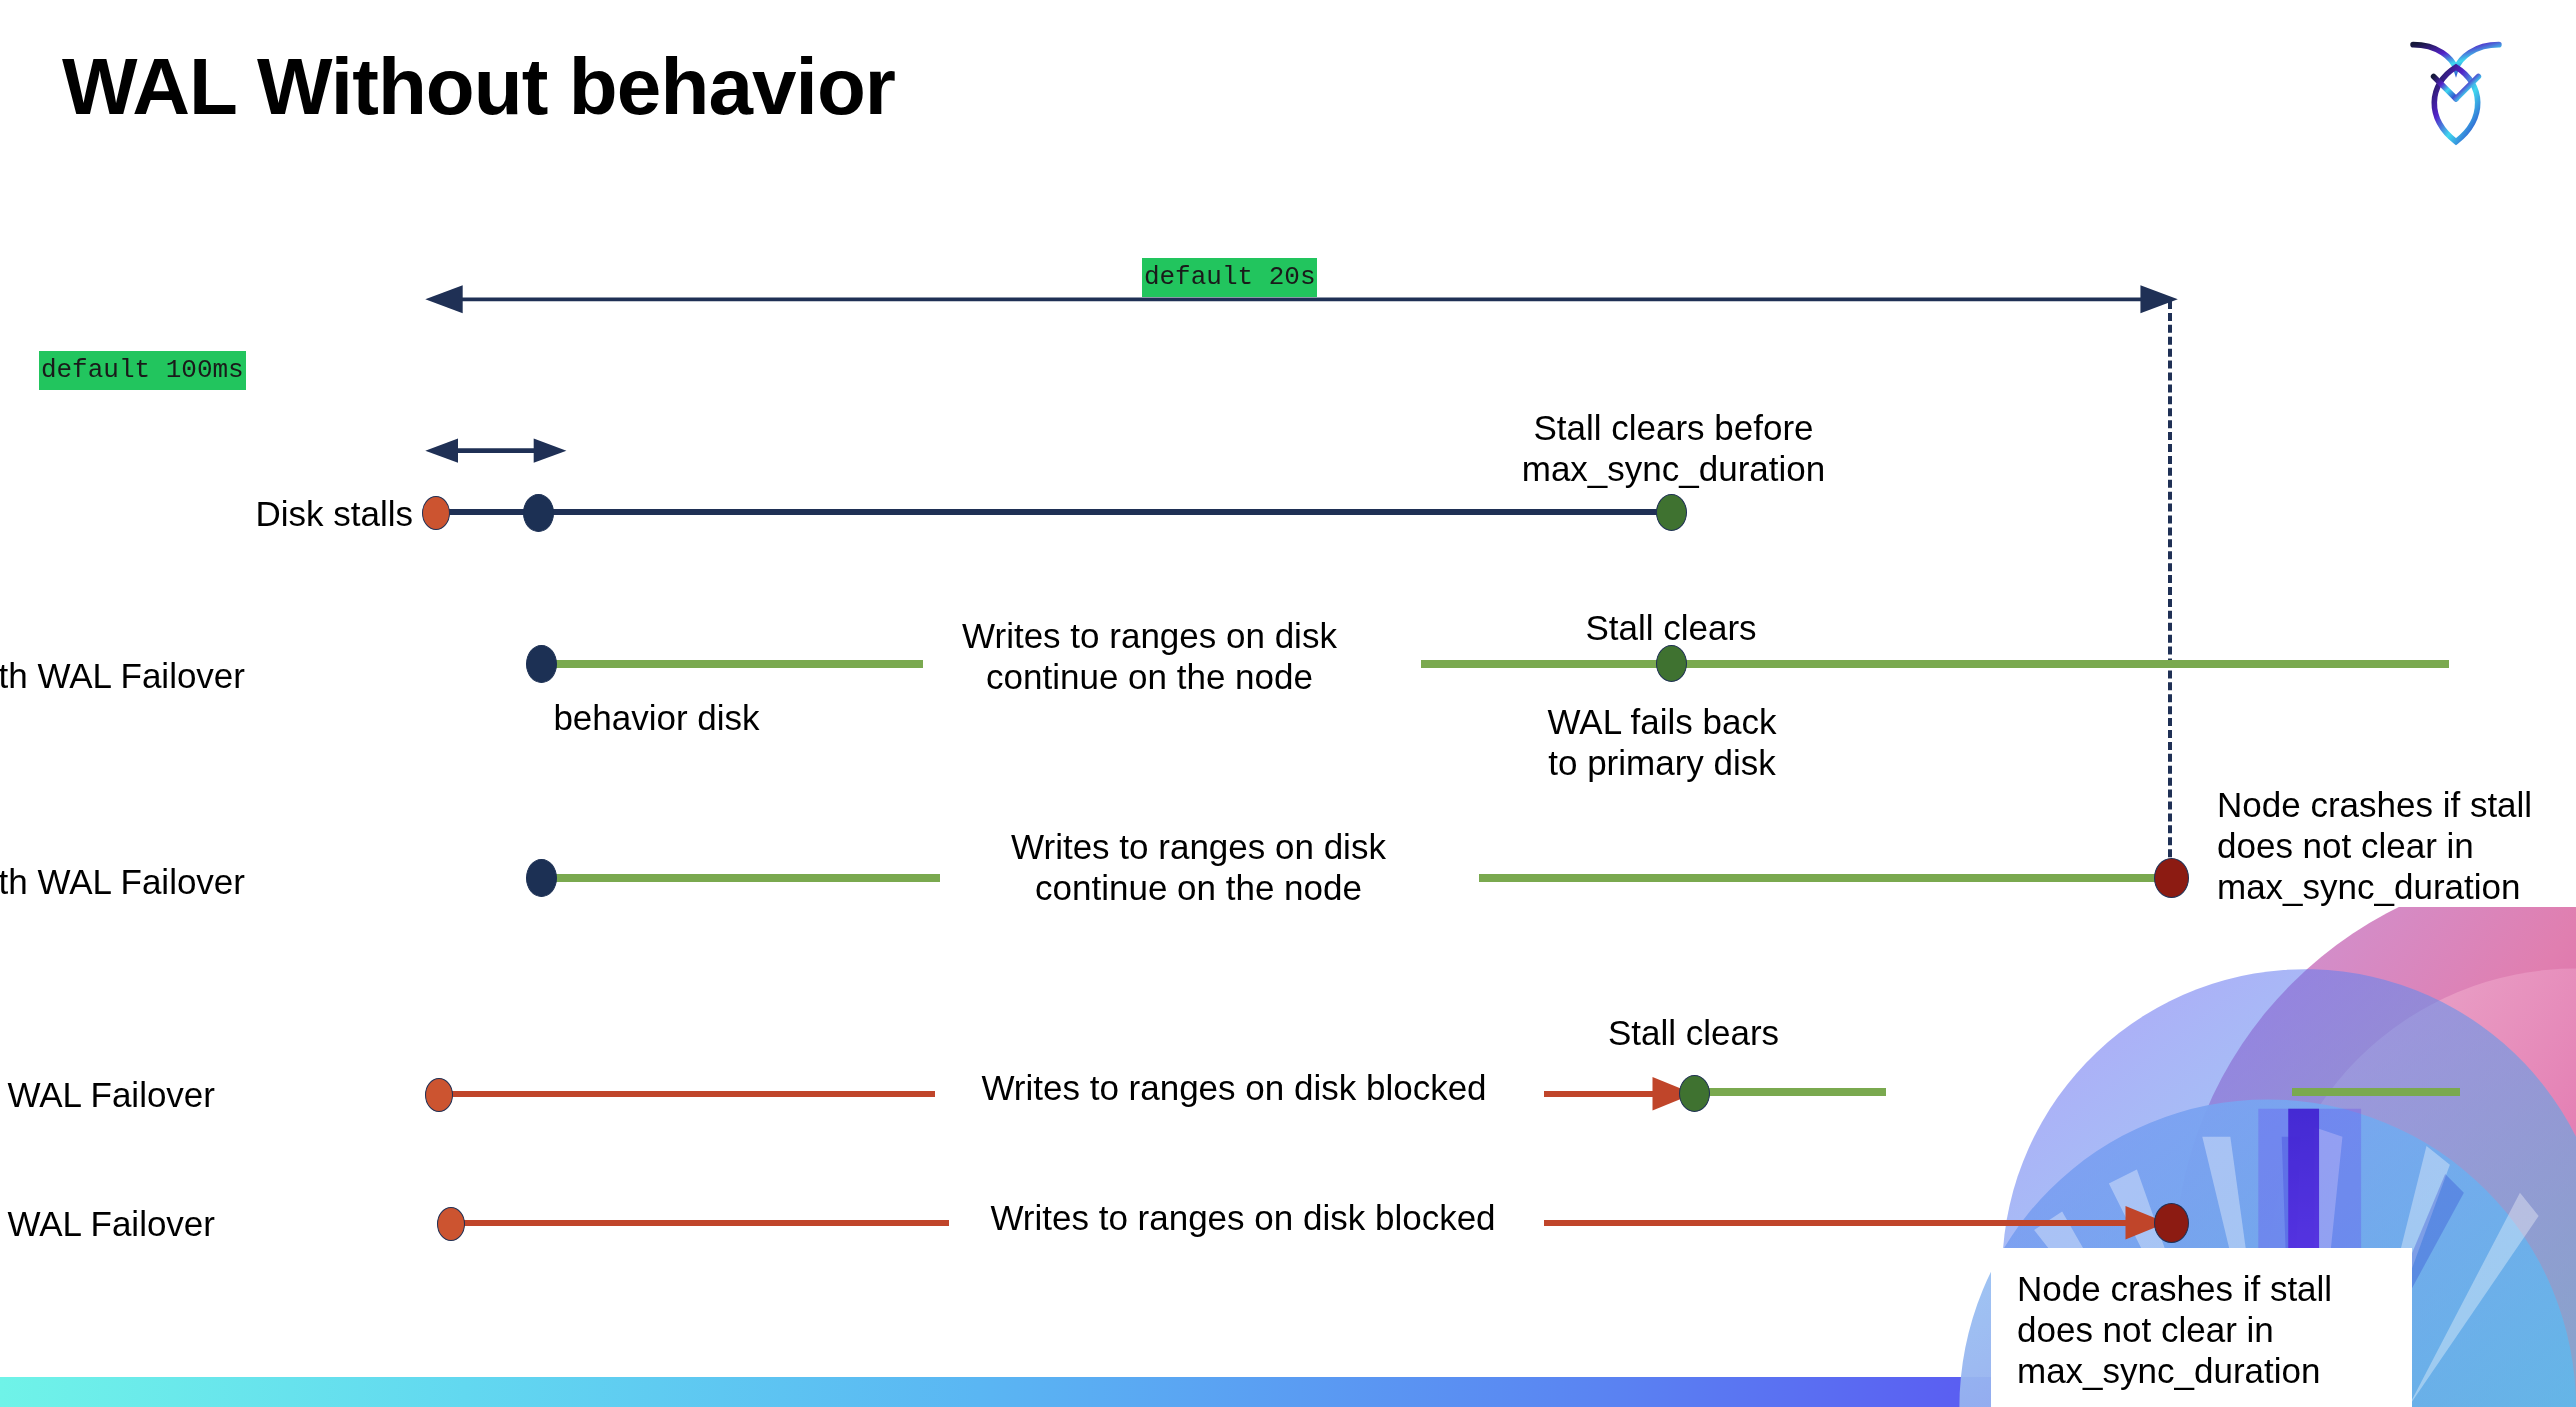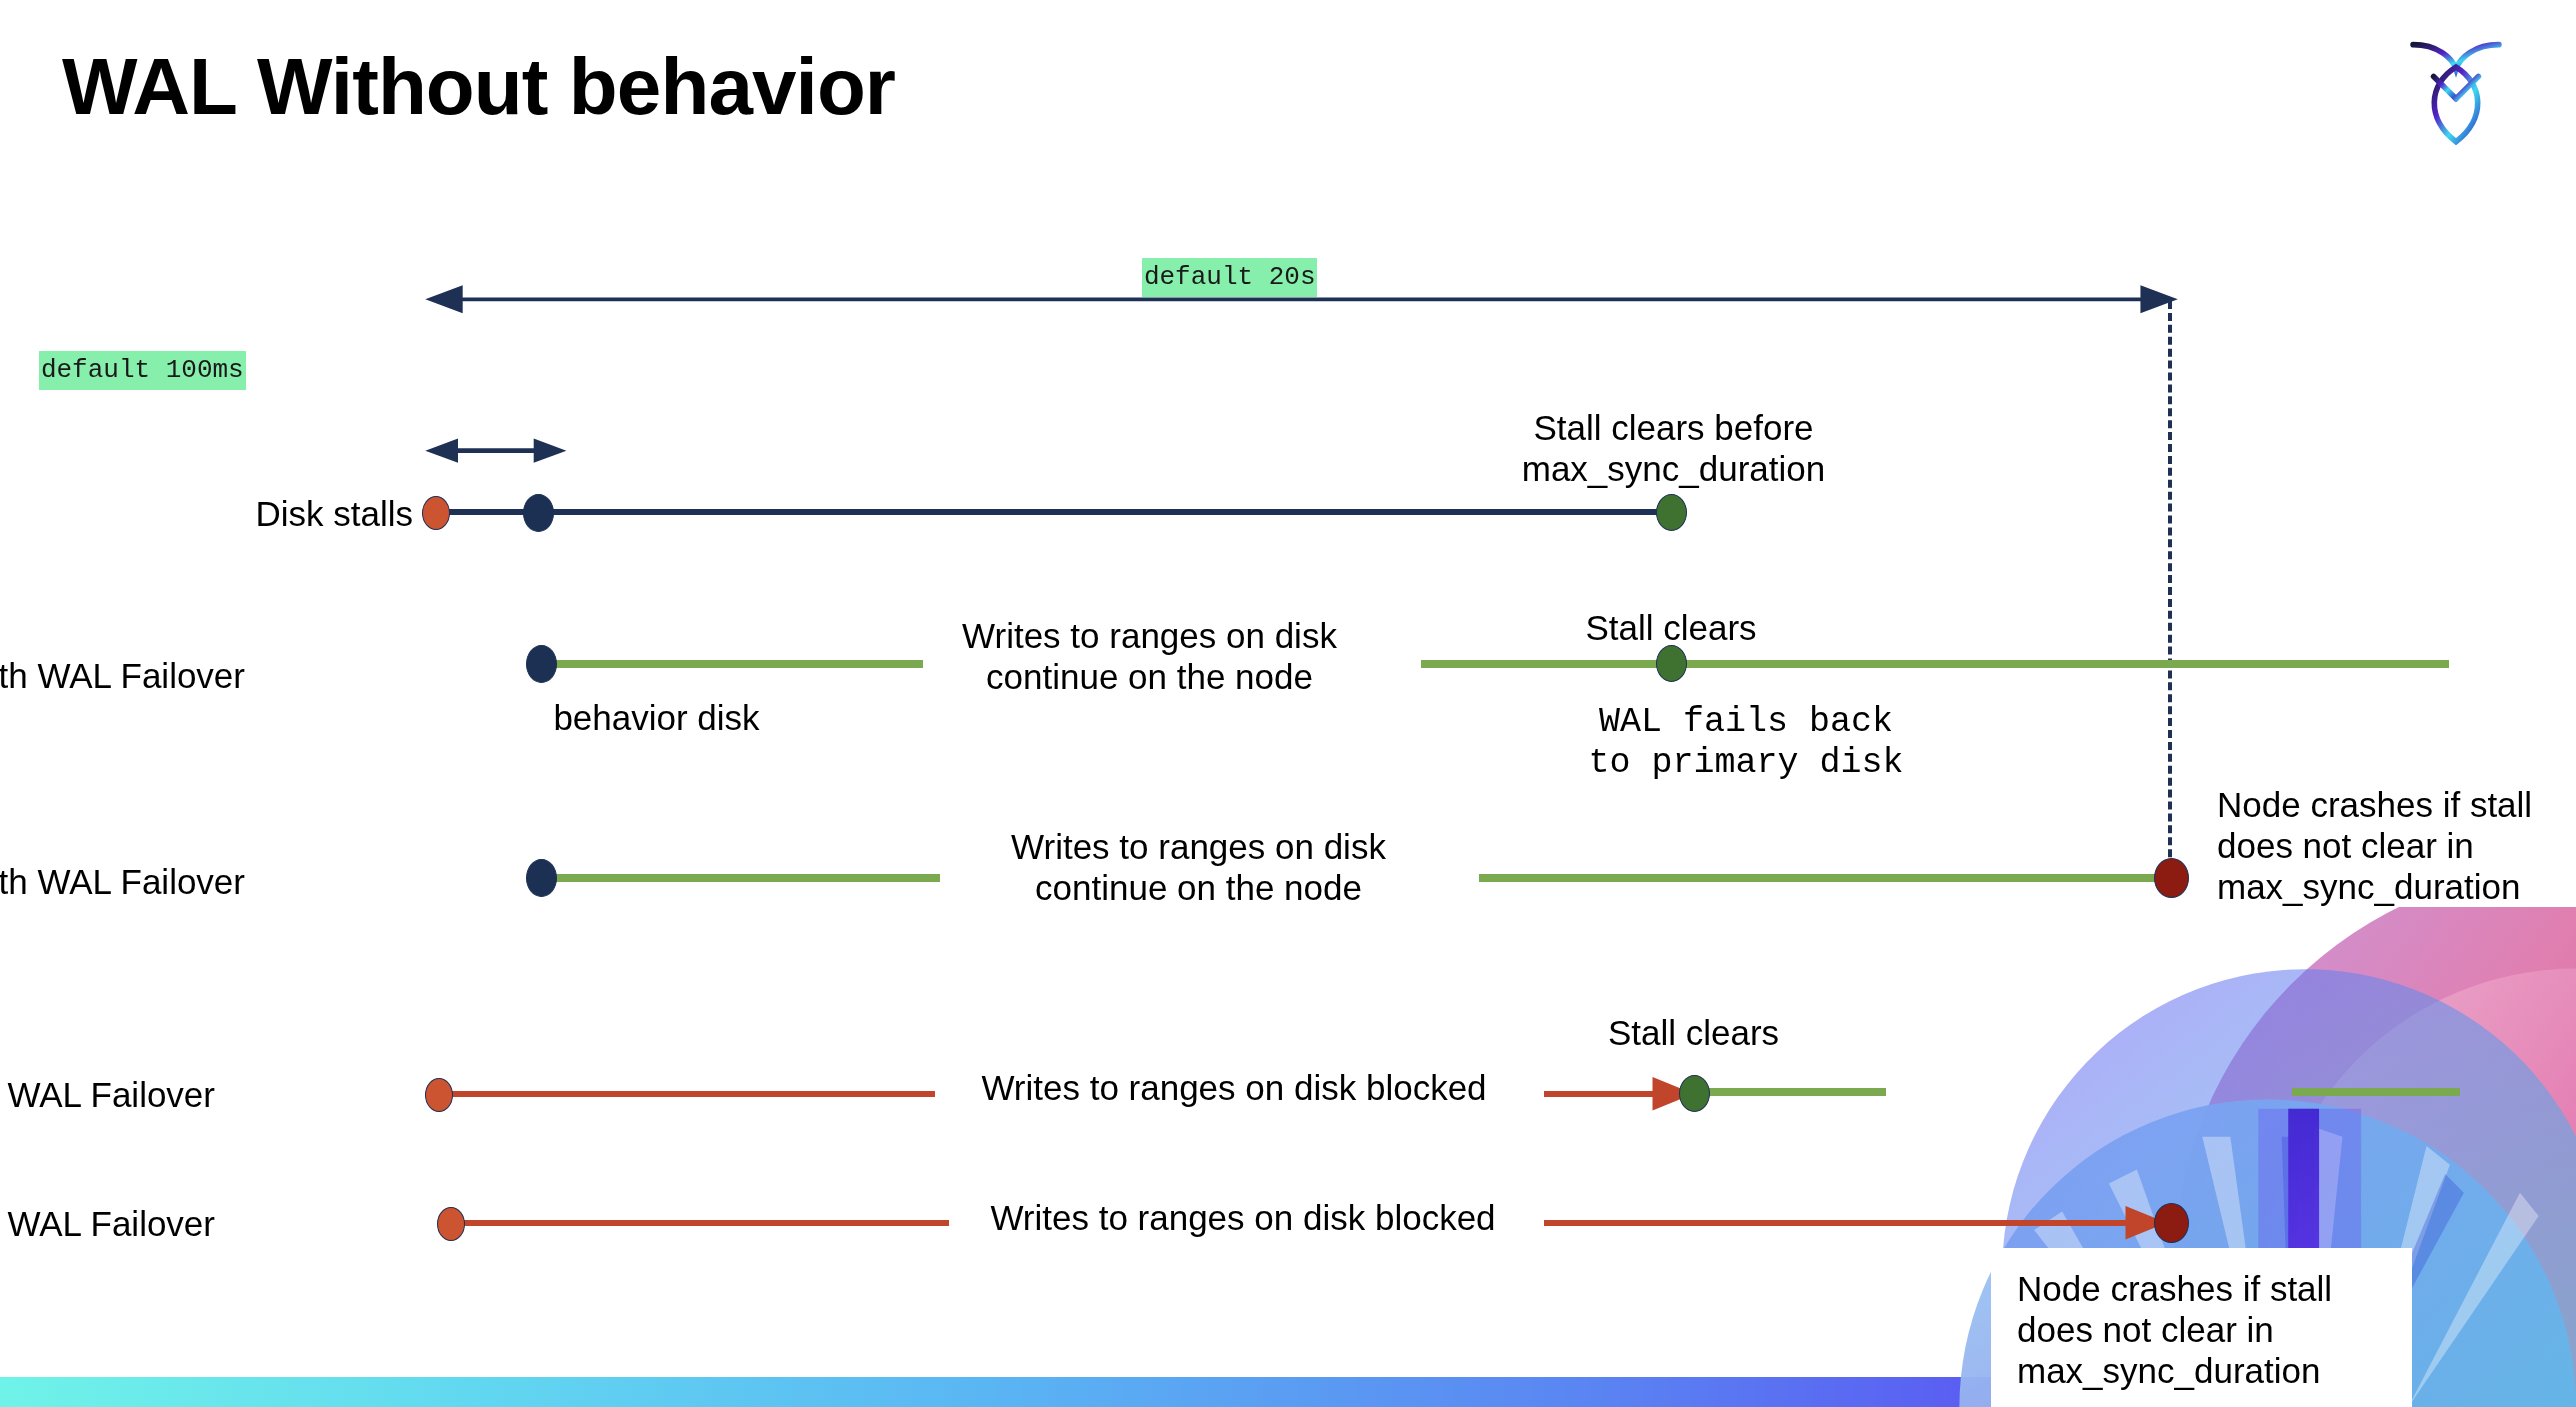--- a/index.html
+++ b/index.html
@@ -30,21 +30,21 @@
   .title{
     position:absolute;left:62px;top:47px;
     font-size:80px;font-weight:bold;letter-spacing:-0.9px;
     color:#000;white-space:nowrap;line-height:1.0;
   }
 
   
   .code{
     position:absolute;
     font-family:"Liberation Mono","DejaVu Sans Mono",monospace;
-    font-size:26px;color:#1a1a1a;background:#86efac;
+    font-size:26px;color:#1a1a1a;background:#22c55e;
     line-height:1.5;white-space:nowrap;padding:0 1.9px;
   }
 
   
   .lbl{
     position:absolute;color:#000;white-space:nowrap;line-height:1.17;
     font-size:35px;
   }
   .lbl.c{text-align:center;}
   .lbl.l{text-align:left;}
@@ -217,21 +217,21 @@
   </div>
 
   <div class="lbl c layer-text" style="left:479px;top:698px;width:355px;">
     <div>behavior disk</div>
   </div>
 
   <div class="lbl c layer-text" style="left:1512px;top:608px;width:318px;">
     <div>Stall clears</div>
   </div>
 
-  <div class="lbl c layer-text" style="left:1578px;top:702px;width:336px;font-family:Liberation Mono, monospace;">
+  <div class="lbl c layer-text" style="left:1494px;top:702px;width:336px;">
     <div>WAL fails  back</div>
     <div>to primary disk</div>
   </div>
 
   <div class="lbl r" style="left:-185px;top:862px;width:430px;">With WAL Failover</div>
 
   <div class="hline green layer-wires" style="left:540px;top:874px;width:400px;"></div>
   <div class="hline green layer-wires" style="left:1479px;top:874px;width:696px;"></div>
 
   <div class="dot navy layer-wires" style="left:526px;top:859px;width:31px;height:38px;"></div>

